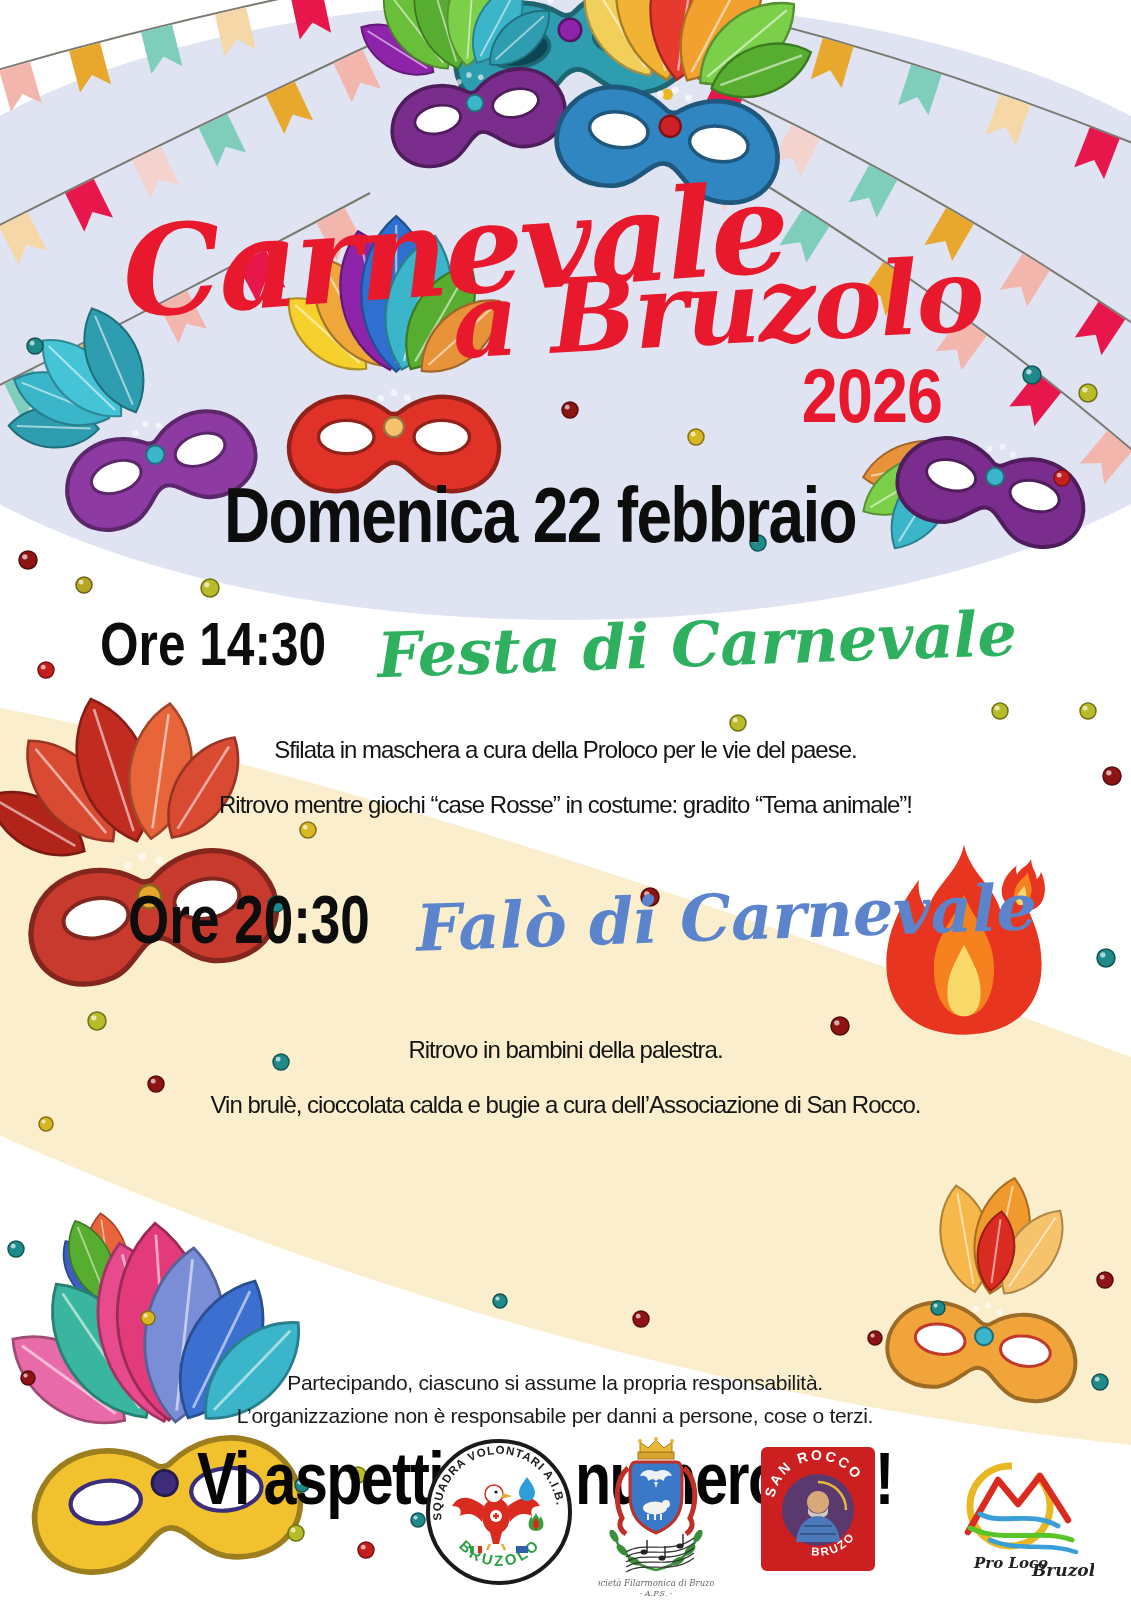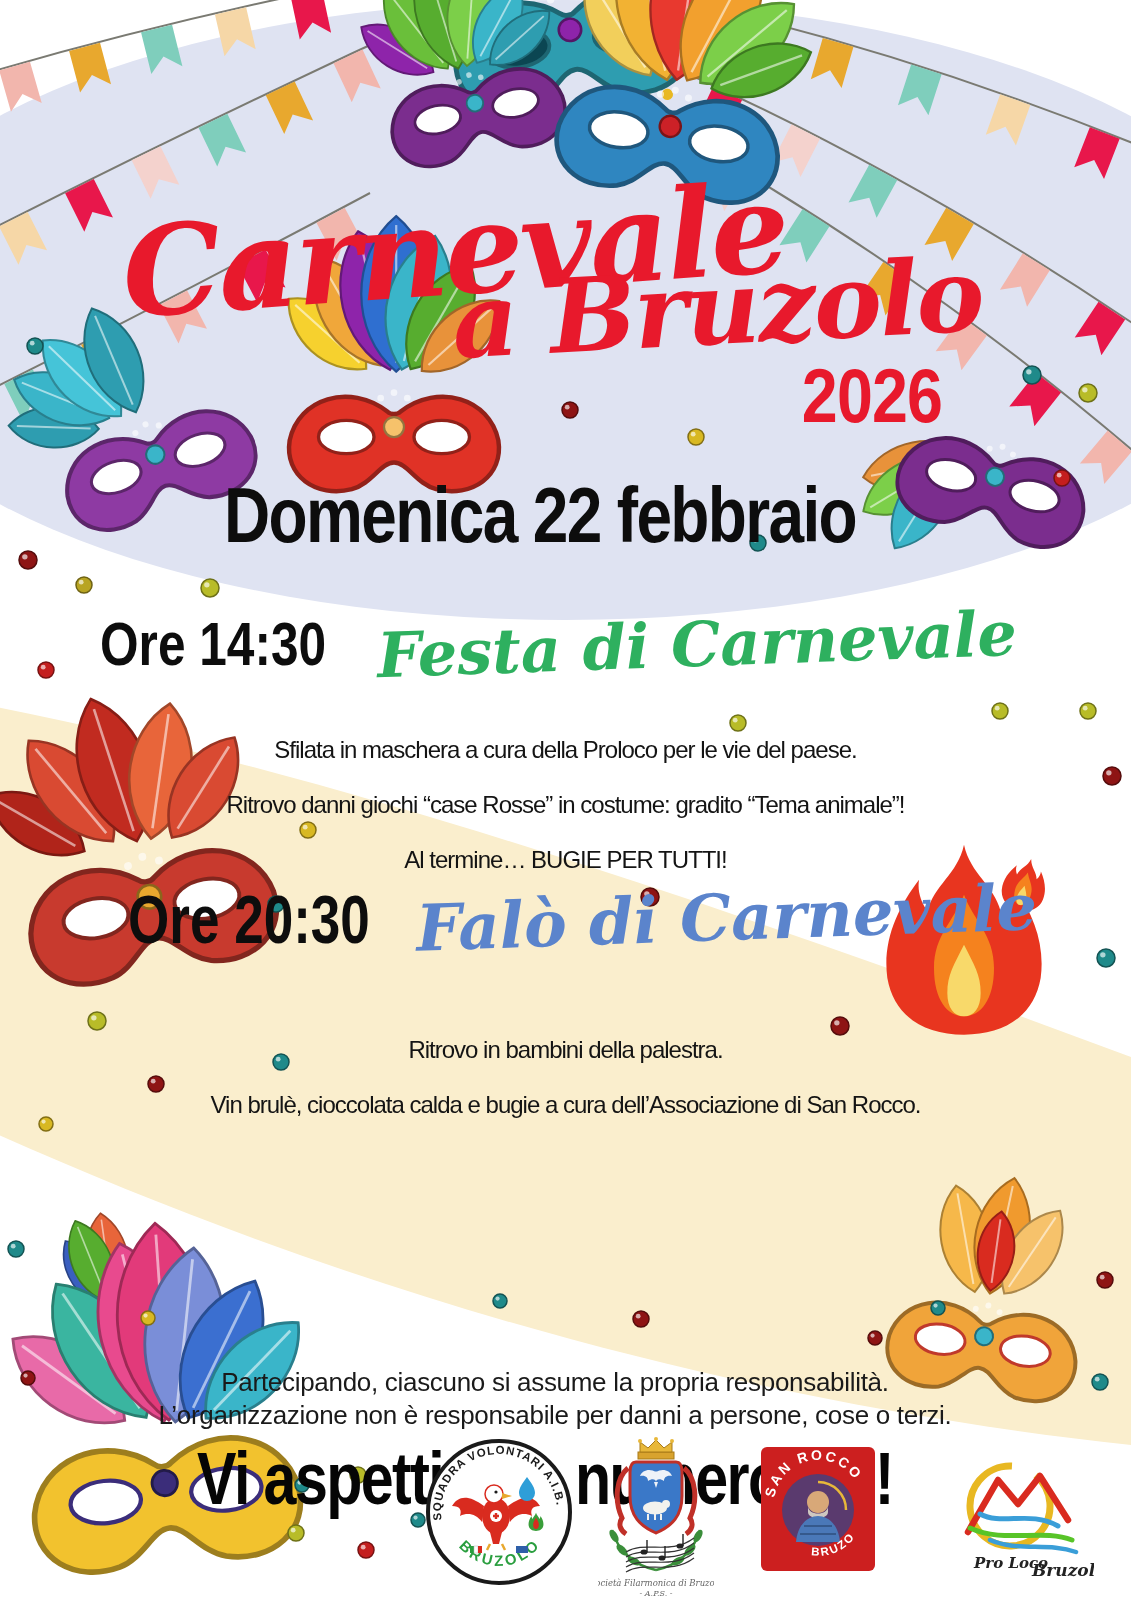--- a/index.html
+++ b/index.html
@@ -23,21 +23,21 @@
   .ev1 .time{font-size:62px;color:#0d0d0d;transform:scaleX(.8);transform-origin:left bottom;}
   .ev1 .name{font-size:62px;color:var(--green);margin-left:-6px;transform:rotate(-2deg);}
   .ev2{left:128px;top:880px;}
   .ev2 .time{font-size:68px;color:#0d0d0d;transform:scaleX(.78);transform-origin:left bottom;}
   .ev2 .name{font-size:64px;color:var(--blue);margin-left:-22px;transform:rotate(-2deg);}
   .bodylines{left:0;width:1131px;text-align:center;color:#141414;}
   .bodylines div{font-size:24px;line-height:55px;letter-spacing:-1px;white-space:nowrap;}
   .lines1{top:722px;}
   .lines2{top:1022px;}
   .disclaimer{left:0;top:1366px;width:1110px;text-align:center;color:#1a1a1a;}
-  .disclaimer div{font-size:26px;line-height:33px;letter-spacing:-0.3px;}
+  .disclaimer div{font-size:21px;line-height:33px;letter-spacing:-0.3px;}
   .closing{left:0;top:1436px;width:1090px;text-align:center;font-size:74px;color:#050505;
            letter-spacing:-2px;transform:scaleX(.8);transform-origin:center;}
   .logo{position:absolute;}
   .arc-text{font-family:"Liberation Sans",sans-serif;font-weight:bold;}
 </style>
 </head>
 <body>
 
 <div class="page" id="page">
 
@@ -633,22 +633,21 @@
     <div class="abs script title2">a Bruzolo</div>
     <div class="abs heavy year">2026</div>
     <div class="abs heavy date">Domenica 22 febbraio</div>
 
     <div class="abs evrow ev1">
       <span class="heavy time">Ore 14:30</span>
       <span class="script name">Festa di Carnevale</span>
     </div>
     <div class="abs bodylines lines1">
       <div>Sfilata in maschera a cura della Proloco per le vie del paese.</div>
-      <div>Ritrovo danni giochi “case Rosse” in costume: gradito “Tema animale”!</div>
-      <div>Al termine… BUGIE PER TUTTI!</div>
+      <div>Ritrovo mentre giochi “case Rosse” in costume: gradito “Tema animale”!</div>
     </div>
 
     <div class="abs evrow ev2">
       <span class="heavy time">Ore 20:30</span>
       <span class="script name">Falò di Carnevale</span>
     </div>
     <div class="abs bodylines lines2">
       <div>Ritrovo in bambini della palestra.</div>
       <div>Vin brulè, cioccolata calda e bugie a cura dell’Associazione di San Rocco.</div>
     </div>

